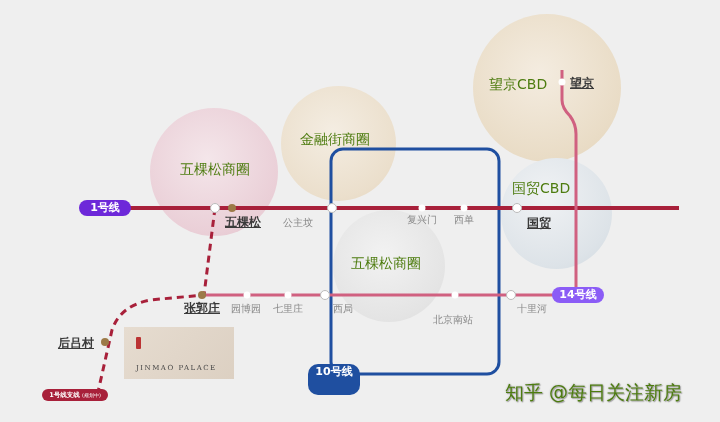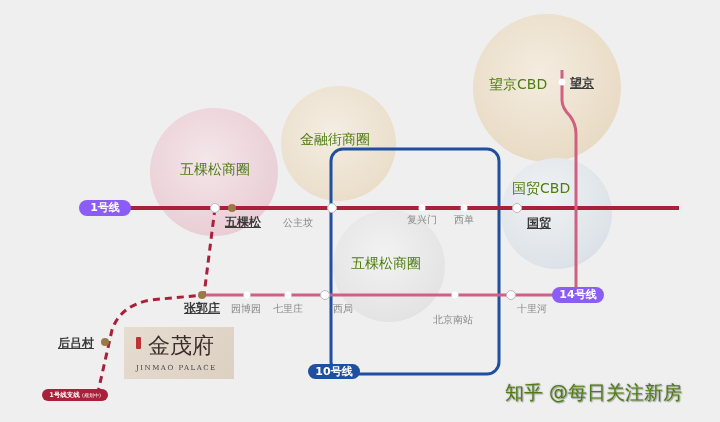--- a/index.html
+++ b/index.html
@@ -75,27 +75,26 @@
 <span class="lbl st-major" style="left:527px;top:215px;">国贸</span>
 <span class="lbl st-major" style="left:184px;top:300px;">张郭庄</span>
 <span class="lbl st-minor" style="left:231px;top:302px;">园博园</span>
 <span class="lbl st-minor" style="left:273px;top:302px;">七里庄</span>
 <span class="lbl st-minor" style="left:333px;top:302px;">西局</span>
 <span class="lbl st-minor" style="left:433px;top:302px;margin-top:11px;">北京南站</span>
 <span class="lbl st-minor" style="left:517px;top:302px;">十里河</span>
 <span class="lbl st-major" style="left:570px;top:75px;">望京</span>
 <span class="lbl st-major" style="left:58px;top:335px;">后吕村</span>
 
-<span class="line-tag" style="left:79px;top:200px;width:52px;height:16px;line-height:16px;font-size:11px;background:#8b5cf6;">1号线</span>
-<span class="line-tag" style="left:308px;top:364px;width:52px;height:15px;line-height:15px;font-size:11px;background:#1f4fa0;">10号线</span>
+<span class="line-tag" style="left:79px;top:200px;width:52px;height:16px;line-height:16px;font-size:11px;background:#6d28d9;">1号线</span>
+<span class="line-tag" style="left:308px;top:364px;width:52px;height:31px;line-height:15px;font-size:11px;background:#1f4fa0;">10号线</span>
 <span class="line-tag" style="left:552px;top:287px;width:52px;height:16px;line-height:16px;font-size:11px;background:#8b5cf6;">14号线</span>
 <span class="line-tag" style="left:42px;top:389px;width:66px;height:12px;line-height:12px;font-size:6.5px;background:#a8203a;">
   <span>1号线支线</span>
   <span style="font-size:5px;font-weight:normal;">(规划中)</span>
 </span>
 
 <div class="logo">
   <span class="seal"></span>
-  <span class="cn">金茂府</span>
   <span class="en">JINMAO  PALACE</span>
 </div>
 
 <span class="wm">知乎 @每日关注新房</span>
 
 </body></html>

